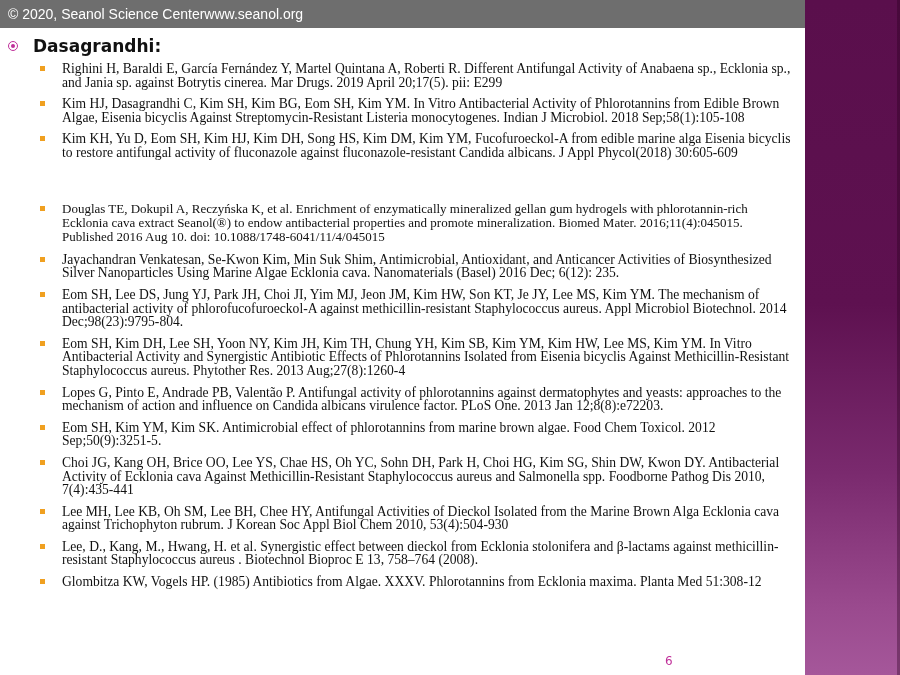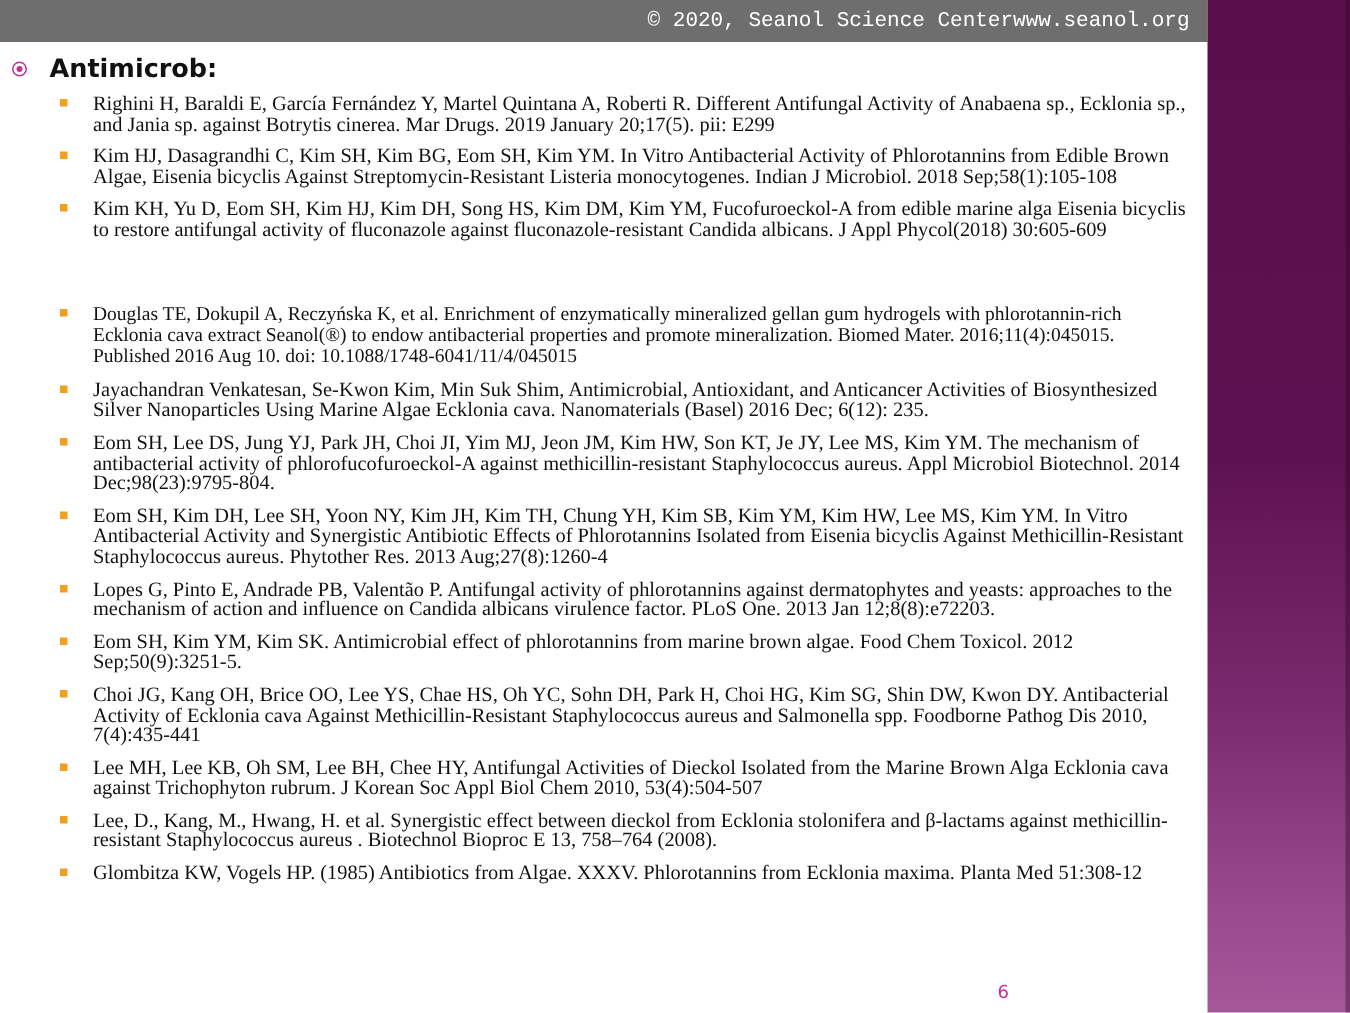--- a/index.html
+++ b/index.html
@@ -16,22 +16,22 @@
     position: absolute; left: 805px; top: 0; width: 95px; height: 675px;
     background: linear-gradient(to bottom, #5a0f4c 0%, #5e1150 45%, #7a2a6e 70%, #9a4a8e 90%, #a5579a 100%);
   }
   .side-panel::after {
     content: ""; position: absolute; right: 0; top: 0; width: 3px; height: 100%;
     background: rgba(40, 0, 30, 0.35);
   }
   .header-bar {
     position: absolute; left: 0; top: 0; width: 805px; height: 28px;
     background: #6e6e6e; color: #ffffff;
-    font-family: Liberation Mono, monospace; font-size: 14px;
-    display: flex; align-items: center; justify-content: flex-end;
+    font-family: Liberation Sans, sans-serif; font-size: 14px;
+    display: flex; align-items: center; justify-content: flex-start;
     box-sizing: border-box; padding: 0 12px 0 8px;
   }
   .title-row {
     position: absolute; left: 8px; top: 36px; display: flex; align-items: center;
   }
   .title-bullet {
     width: 10px; height: 10px; border-radius: 50%;
     border: 1.5px solid #c0309a; box-sizing: border-box;
     display: flex; align-items: center; justify-content: center; margin-right: 15px;
   }
@@ -62,35 +62,35 @@
 <body>
 
 <div class="slide">
   <div class="header-bar">
     <span>© 2020, Seanol Science Center</span>
     <span>www.seanol.org</span>
   </div>
 
   <div class="title-row">
     <span class="title-bullet"></span>
-    <span class="title-text">Antimicrob:</span>
+    <span class="title-text">Dasagrandhi:</span>
   </div>
 
   <ul class="ref-list">
-    <li class="ref-item"><span class="ref-bullet"></span><span>Righini H, Baraldi E, García Fernández Y, Martel Quintana A, Roberti R. Different Antifungal Activity of Anabaena sp., Ecklonia sp., and Jania sp. against Botrytis cinerea. Mar Drugs. 2019 January 20;17(5). pii: E299</span></li>
+    <li class="ref-item"><span class="ref-bullet"></span><span>Righini H, Baraldi E, García Fernández Y, Martel Quintana A, Roberti R. Different Antifungal Activity of Anabaena sp., Ecklonia sp., and Jania sp. against Botrytis cinerea. Mar Drugs. 2019 April 20;17(5). pii: E299</span></li>
     <li class="ref-item"><span class="ref-bullet"></span><span>Kim HJ, Dasagrandhi C, Kim SH, Kim BG, Eom SH, Kim YM. In Vitro Antibacterial Activity of Phlorotannins from Edible Brown Algae, Eisenia bicyclis Against Streptomycin-Resistant Listeria monocytogenes. Indian J Microbiol. 2018 Sep;58(1):105-108</span></li>
     <li class="ref-item"><span class="ref-bullet"></span><span>Kim KH, Yu D, Eom SH, Kim HJ, Kim DH, Song HS, Kim DM, Kim YM, Fucofuroeckol-A from edible marine alga Eisenia bicyclis to restore antifungal activity of fluconazole against fluconazole-resistant Candida albicans. J Appl Phycol(2018) 30:605-609</span></li>
     <li class="ref-item large"><span class="ref-bullet"></span><span>Douglas TE, Dokupil A, Reczyńska K, et al. Enrichment of enzymatically mineralized gellan gum hydrogels with phlorotannin-rich Ecklonia cava extract Seanol(®) to endow antibacterial properties and promote mineralization. Biomed Mater. 2016;11(4):045015. Published 2016 Aug 10. doi: 10.1088/1748-6041/11/4/045015</span></li>
     <li class="ref-item"><span class="ref-bullet"></span><span>Jayachandran Venkatesan, Se-Kwon Kim, Min Suk Shim, Antimicrobial, Antioxidant, and Anticancer Activities of Biosynthesized Silver Nanoparticles Using Marine Algae Ecklonia cava. Nanomaterials (Basel) 2016 Dec; 6(12): 235.</span></li>
     <li class="ref-item"><span class="ref-bullet"></span><span>Eom SH, Lee DS, Jung YJ, Park JH, Choi JI, Yim MJ, Jeon JM, Kim HW, Son KT, Je JY, Lee MS, Kim YM. The mechanism of antibacterial activity of phlorofucofuroeckol-A against methicillin-resistant Staphylococcus aureus. Appl Microbiol Biotechnol. 2014 Dec;98(23):9795-804.</span></li>
     <li class="ref-item"><span class="ref-bullet"></span><span>Eom SH, Kim DH, Lee SH, Yoon NY, Kim JH, Kim TH, Chung YH, Kim SB, Kim YM, Kim HW, Lee MS, Kim YM. In Vitro Antibacterial Activity and Synergistic Antibiotic Effects of Phlorotannins Isolated from Eisenia bicyclis Against Methicillin-Resistant Staphylococcus aureus. Phytother Res. 2013 Aug;27(8):1260-4</span></li>
     <li class="ref-item"><span class="ref-bullet"></span><span>Lopes G, Pinto E, Andrade PB, Valentão P. Antifungal activity of phlorotannins against dermatophytes and yeasts: approaches to the mechanism of action and influence on Candida albicans virulence factor. PLoS One. 2013 Jan 12;8(8):e72203.</span></li>
     <li class="ref-item"><span class="ref-bullet"></span><span>Eom SH, Kim YM, Kim SK. Antimicrobial effect of phlorotannins from marine brown algae. Food Chem Toxicol. 2012 Sep;50(9):3251-5.</span></li>
     <li class="ref-item"><span class="ref-bullet"></span><span>Choi JG, Kang OH, Brice OO, Lee YS, Chae HS, Oh YC, Sohn DH, Park H, Choi HG, Kim SG, Shin DW, Kwon DY. Antibacterial Activity of Ecklonia cava Against Methicillin-Resistant Staphylococcus aureus and Salmonella spp. Foodborne Pathog Dis 2010, 7(4):435-441</span></li>
-    <li class="ref-item"><span class="ref-bullet"></span><span>Lee MH, Lee KB, Oh SM, Lee BH, Chee HY, Antifungal Activities of Dieckol Isolated from the Marine Brown Alga Ecklonia cava against Trichophyton rubrum. J Korean Soc Appl Biol Chem 2010, 53(4):504-507</span></li>
+    <li class="ref-item"><span class="ref-bullet"></span><span>Lee MH, Lee KB, Oh SM, Lee BH, Chee HY, Antifungal Activities of Dieckol Isolated from the Marine Brown Alga Ecklonia cava against Trichophyton rubrum. J Korean Soc Appl Biol Chem 2010, 53(4):504-930</span></li>
     <li class="ref-item"><span class="ref-bullet"></span><span>Lee, D., Kang, M., Hwang, H. et al. Synergistic effect between dieckol from Ecklonia stolonifera and β-lactams against methicillin-resistant Staphylococcus aureus . Biotechnol Bioproc E 13, 758–764 (2008).</span></li>
     <li class="ref-item"><span class="ref-bullet"></span><span>Glombitza KW, Vogels HP. (1985) Antibiotics from Algae. XXXV. Phlorotannins from Ecklonia maxima. Planta Med 51:308-12</span></li>
   </ul>
 
   <div class="page-number">6</div>
 </div>
 
 <div class="side-panel"></div>
 
 </body></html>

